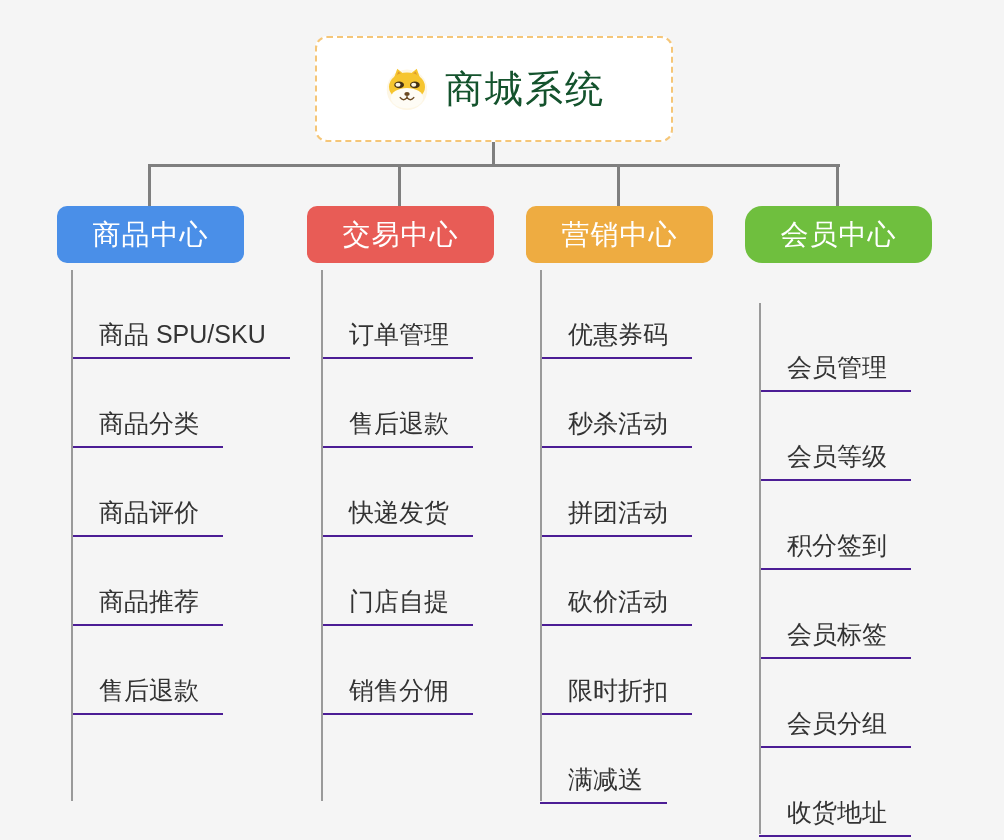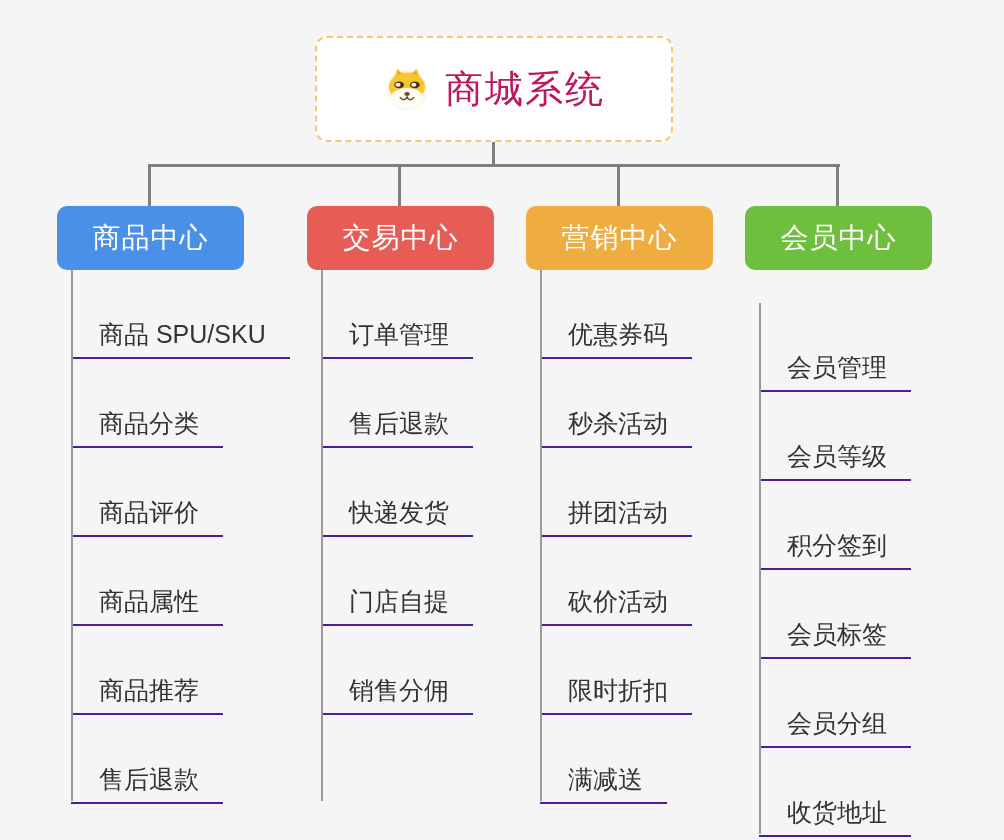--- a/index.html
+++ b/index.html
@@ -37,34 +37,34 @@
   .root-title {
     font-size: 38px;
     letter-spacing: 2px;
     font-weight: 500;
   }
   .root-icon { width: 48px; height: 48px; flex: 0 0 auto; }
   
   .branch-node {
     position: absolute;
     top: 206px;
-    width: 187px; height: 64px;
+    width: 187px; height: 57px;
     border-radius: 10px;
     color: #ffffff;
     font-size: 28px;
     letter-spacing: 1px;
     display: flex;
     align-items: center;
     justify-content: center;
     cursor: default;
   }
   .branch-node.b0 { left: 57px; }
   .branch-node.b1 { left: 307px; }
   .branch-node.b2 { left: 526px; }
-  .branch-node.b3 { left: 745px; }
+  .branch-node.b3 { left: 745px; border-radius: 17px; }
   
   .leaf-col { position: absolute; top: 270px; }
   .leaf-col.c0 { left: 71px; }
   .leaf-col.c1 { left: 321px; }
   .leaf-col.c2 { left: 540px; }
   .leaf-col.c3 { left: 759px; margin-top: 33px; }
   .trunk {
     position: absolute;
     left: 0; top: 0;
     width: 2px; height: 531px;
@@ -109,43 +109,40 @@
       <ellipse cx="32" cy="44" rx="21.5" ry="13.5" fill="#FEFCF5"></ellipse>
       <path d="M10 30 q10 8 22 4 q12 -4 22 -4 l0 6 q-10 12 -22 12 q-12 0 -22 -12 Z" fill="#FEFCF5" opacity="0"></path>
       <ellipse cx="21.5" cy="26.5" rx="6.5" ry="4.6" fill="#463214"></ellipse>
       <ellipse cx="20" cy="26.3" rx="3.4" ry="2.6" fill="#FDF6E4"></ellipse>
       <ellipse cx="42.5" cy="26.5" rx="6.5" ry="4.6" fill="#463214"></ellipse>
       <ellipse cx="41" cy="26.3" rx="3.4" ry="2.6" fill="#FDF6E4"></ellipse>
       <ellipse cx="32" cy="38.5" rx="3.6" ry="2.6" fill="#6B4A23"></ellipse>
       <path d="M32 38.5 L32 44" stroke="#6B4A23" stroke-width="1.6" fill="none"></path>
       <path d="M23 43.5 q4.5 5.5 9 0 q4.5 5.5 9 0" stroke="#6B4A23" stroke-width="2" fill="none" stroke-linecap="round"></path>
     </svg>
-    <span class="root-title" style="color: #be185d;">商城系统</span>
+    <span class="root-title" style="color: #14532d;">商城系统</span>
   </div>
 
   <div class="branch-node b0" style="background-color: rgb(74, 143, 232);">商品中心</div>
   <div class="branch-node b1" style="background-color: rgb(232, 92, 86);">交易中心</div>
   <div class="branch-node b2" style="background-color: rgb(238, 172, 65);">营销中心</div>
   <div class="branch-node b3" style="background-color: rgb(111, 191, 62);">会员中心</div>
 
   <div class="leaf-col c0">
     <div class="trunk"></div>
     <div class="leaf-row">
         <span class="leaf">商品 SPU/SKU</span>
       </div>
     <div class="leaf-row">
         <span class="leaf">商品分类</span>
       </div>
     <div class="leaf-row">
         <span class="leaf">商品评价</span>
       </div>
     <div class="leaf-row">
-        <span class="leaf">商品属性</span>
-      </div>
-    <div class="leaf-row">
         <span class="leaf">商品推荐</span>
       </div>
     <div class="leaf-row">
         <span class="leaf">售后退款</span>
       </div>
   </div>
 
   <div class="leaf-col c1">
     <div class="trunk"></div>
     <div class="leaf-row">

